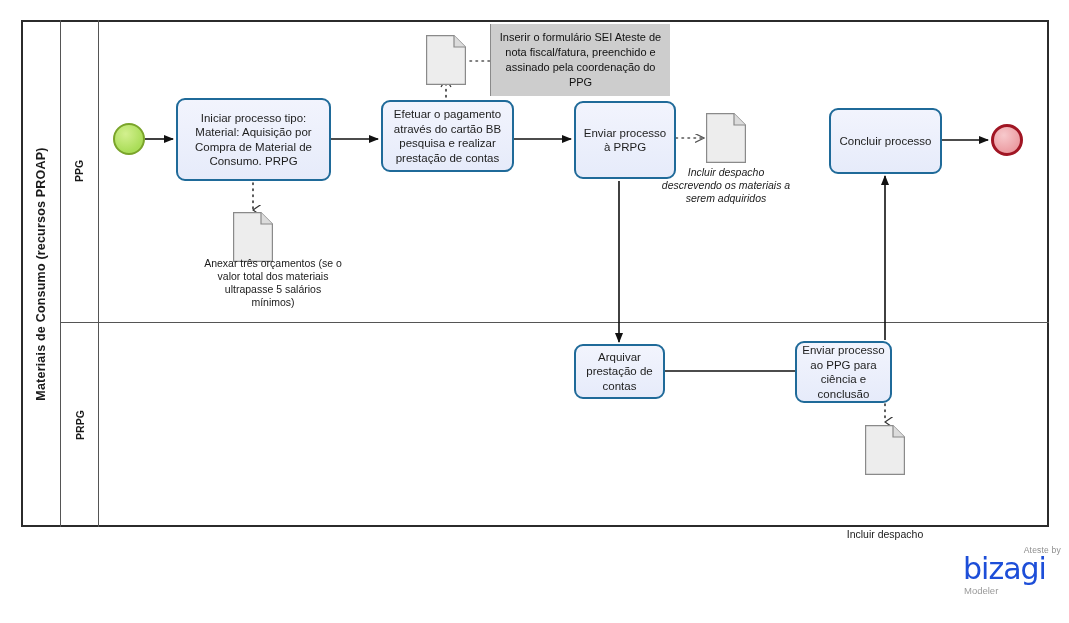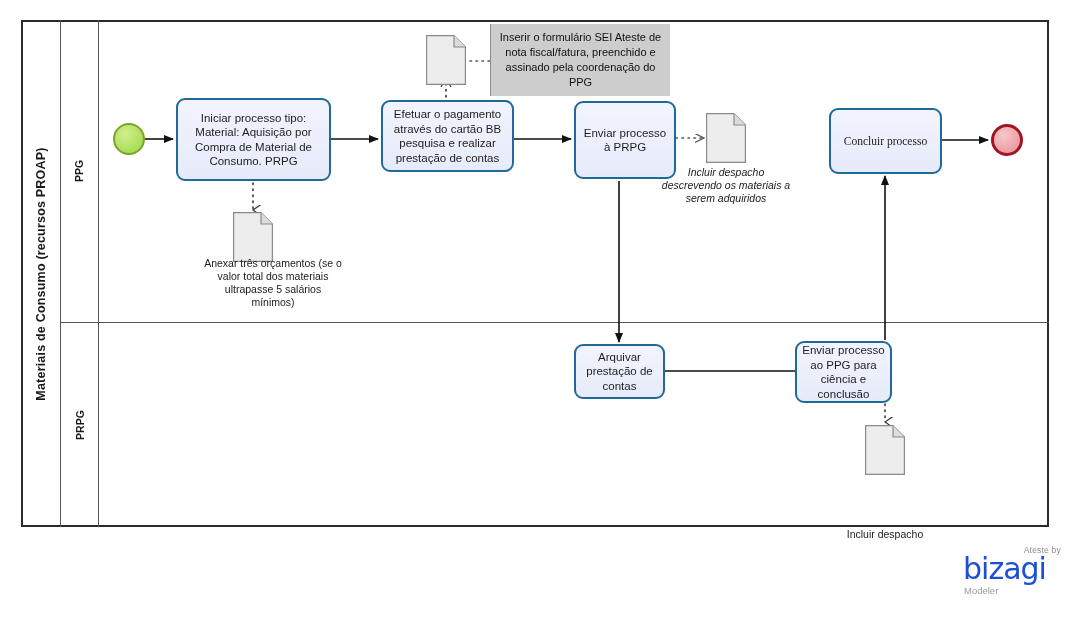--- a/index.html
+++ b/index.html
@@ -258,21 +258,21 @@
   </div>
 
   <div class="task" style="left:381px; top:100px; width:133px; height:72px;">
     <span>Efetuar o pagamento através do cartão BB pesquisa e realizar prestação de contas</span>
   </div>
 
   <div class="task" style="left:574px; top:101px; width:102px; height:78px;">
     <span>Enviar processo à PRPG</span>
   </div>
 
-  <div class="task" style="left:829px; top:108px; width:113px; height:66px;font-family:Liberation Serif, serif;">
+  <div class="task" style="left:829px; top:108px; width:113px; height:66px;">
     <span>Concluir processo</span>
   </div>
 
   <div class="task" style="left:574px; top:344px; width:91px; height:55px;">
     <span>Arquivar prestação de contas</span>
   </div>
 
   <div class="task" style="left:795px; top:341px; width:97px; height:62px;">
     <span>Enviar processo ao PPG para ciência e conclusão</span>
   </div>

